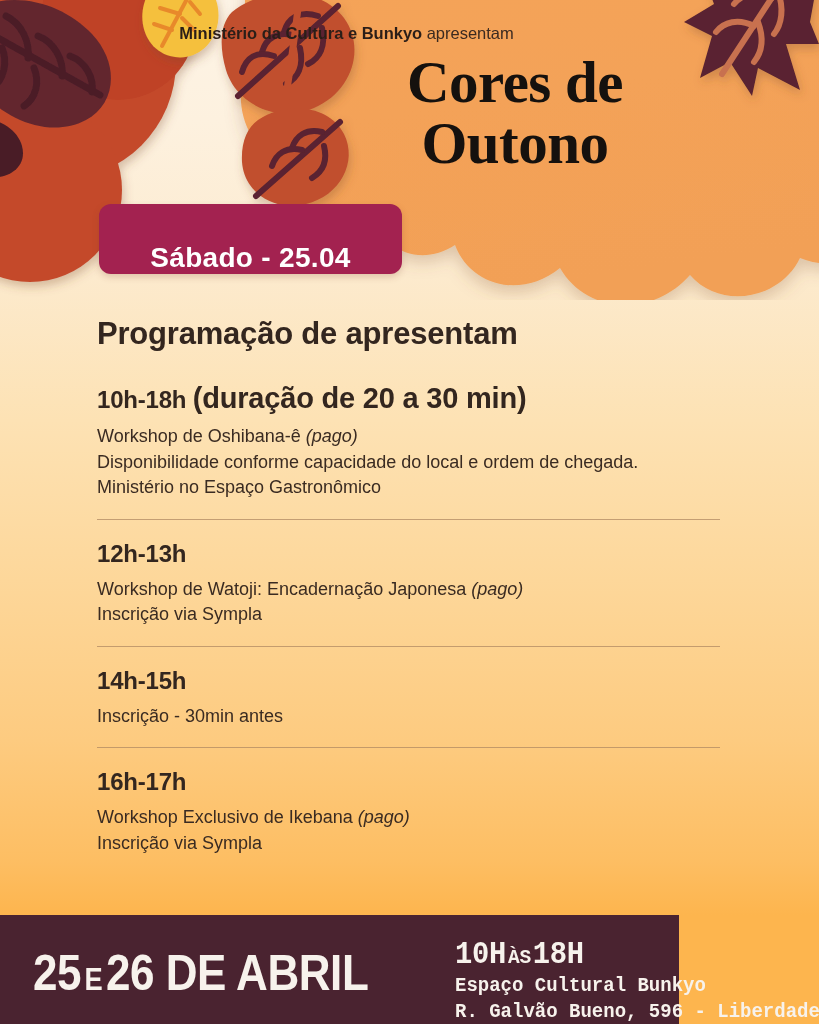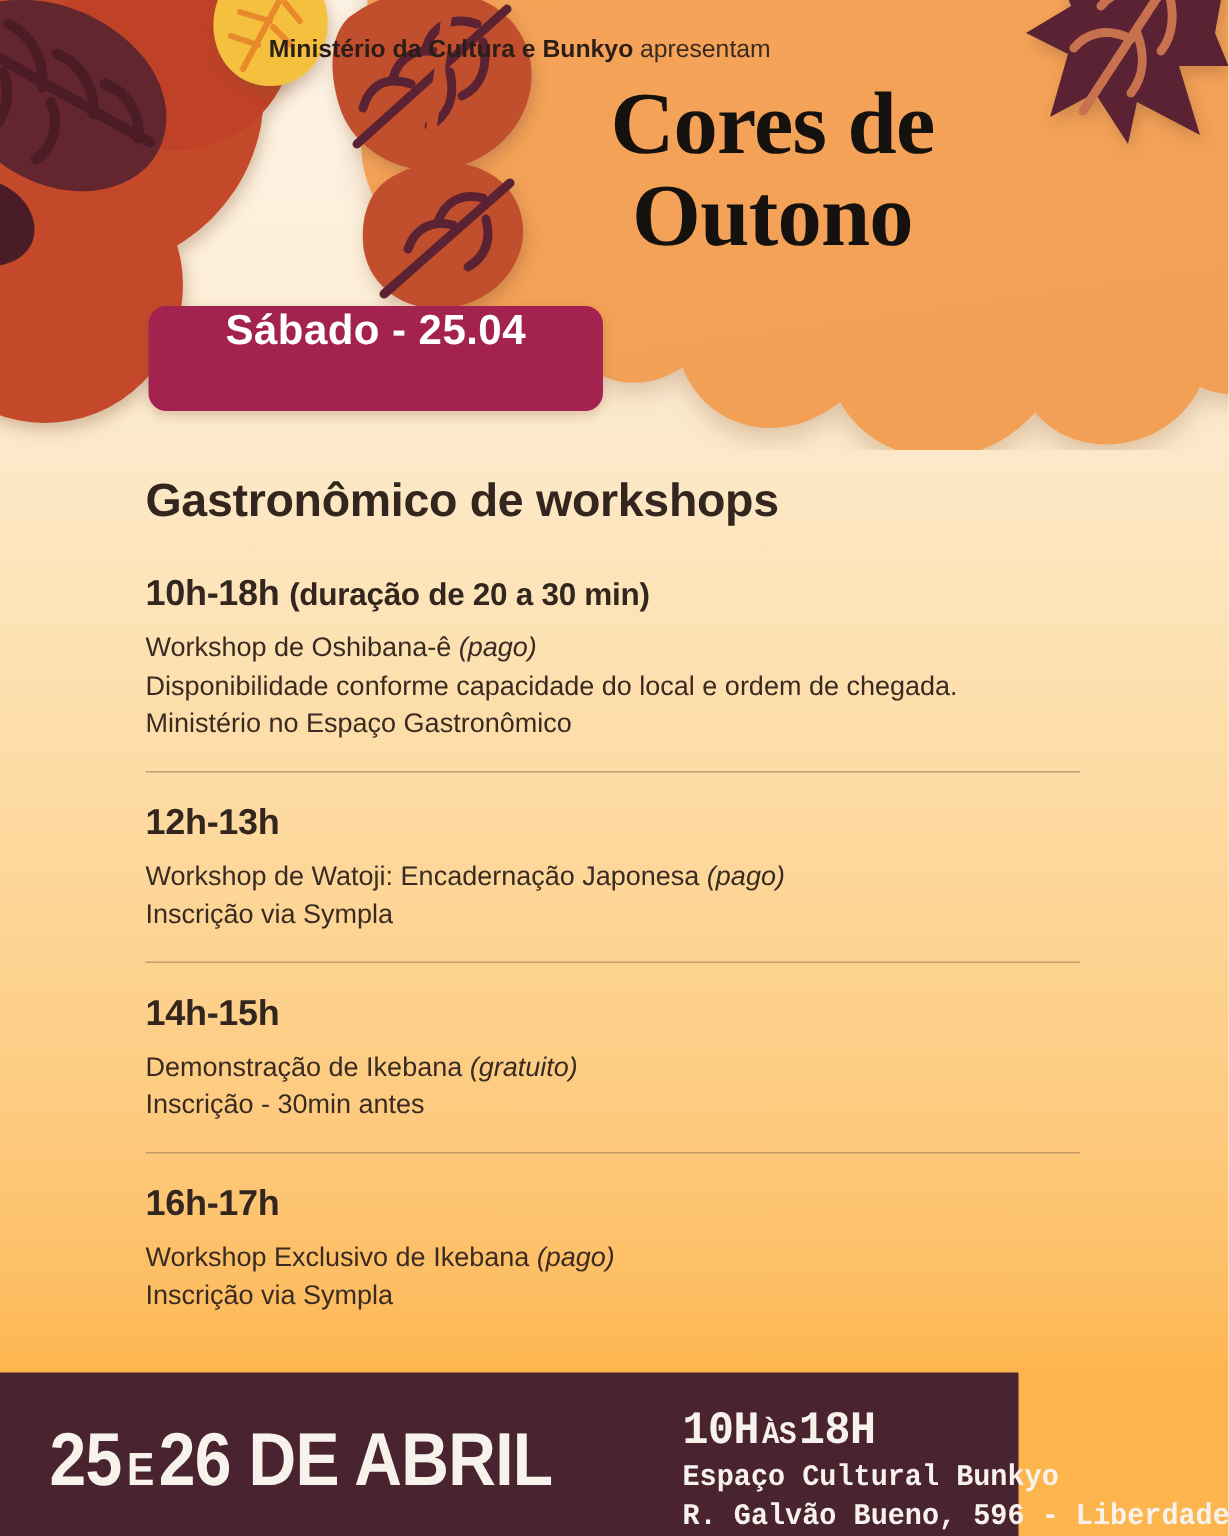--- a/index.html
+++ b/index.html
@@ -37,21 +37,21 @@
   .top-deco svg { display:block; }
 
   
   .date-badge {
     position:absolute;
     left:99px; top:204px;
     width:303px; height:70px;
     background:#A32250;
     border-radius:12px;
     box-shadow:0 3px 7px rgba(120,60,40,0.22);
-    display:flex; align-items:flex-start; justify-content:center;
+    display:flex; align-items:flex-end; justify-content:center;
   }
   .date-badge-text {
     color:#FFFFFF;
     font-size:28px;
     font-weight:bold;
     letter-spacing:0.3px;
     white-space:nowrap;
   }
 
   
@@ -71,21 +71,21 @@
   .slot { position:relative; }
   .slot-time {
     font-size:24px;
     font-weight:bold;
     color:#33261F;
     letter-spacing:-0.2px;
     margin-bottom:9px;
     white-space:nowrap;
   }
   .slot-time .dur {
-    font-size:21px;
+    font-size:29px;
     font-weight:bold;
   }
   .slot-line {
     font-size:18px;
     color:#3A2B22;
     line-height:1.42;
     white-space:nowrap;
   }
   .slot-line .it { font-style:italic; }
   .line-italic { }
@@ -299,21 +299,21 @@
     <div>Cores de</div>
     <div>Outono</div>
   </div>
 
   <div class="date-badge">
     <span class="date-badge-text">Sábado - 25.04</span>
   </div>
 
   <div class="content">
 
-    <div class="section-title">Gastronômico de workshops</div>
+    <div class="section-title">Programação de apresentam</div>
 
     <div class="slot">
       <div class="slot-time">
         <span>10h-18h</span>
         <span class="dur">(duração de 20 a 30 min)</span>
       </div>
       <div class="slot-line">
         <span>Workshop de Oshibana-ê </span><span class="it">(pago)</span>
       </div>
       <div class="slot-line line-italic">Disponibilidade conforme capacidade do local e ordem de chegada.</div>
@@ -327,23 +327,20 @@
       <div class="slot-line">
         <span>Workshop de Watoji: Encadernação Japonesa </span><span class="it">(pago)</span>
       </div>
       <div class="slot-line line-italic">Inscrição via Sympla</div>
     </div>
 
     <div class="divider"></div>
 
     <div class="slot">
       <div class="slot-time">14h-15h</div>
-      <div class="slot-line">
-        <span>Demonstração de Ikebana </span><span class="it">(gratuito)</span>
-      </div>
       <div class="slot-line line-italic">Inscrição - 30min antes</div>
     </div>
 
     <div class="divider"></div>
 
     <div class="slot">
       <div class="slot-time">16h-17h</div>
       <div class="slot-line">
         <span>Workshop Exclusivo de Ikebana </span><span class="it">(pago)</span>
       </div>

